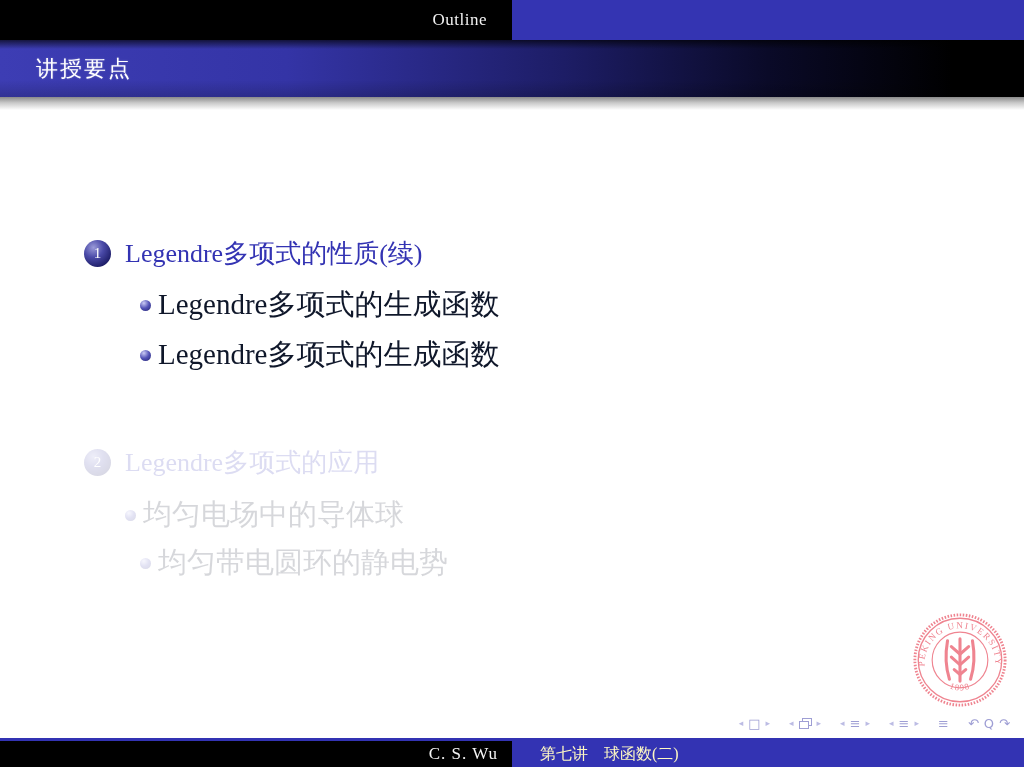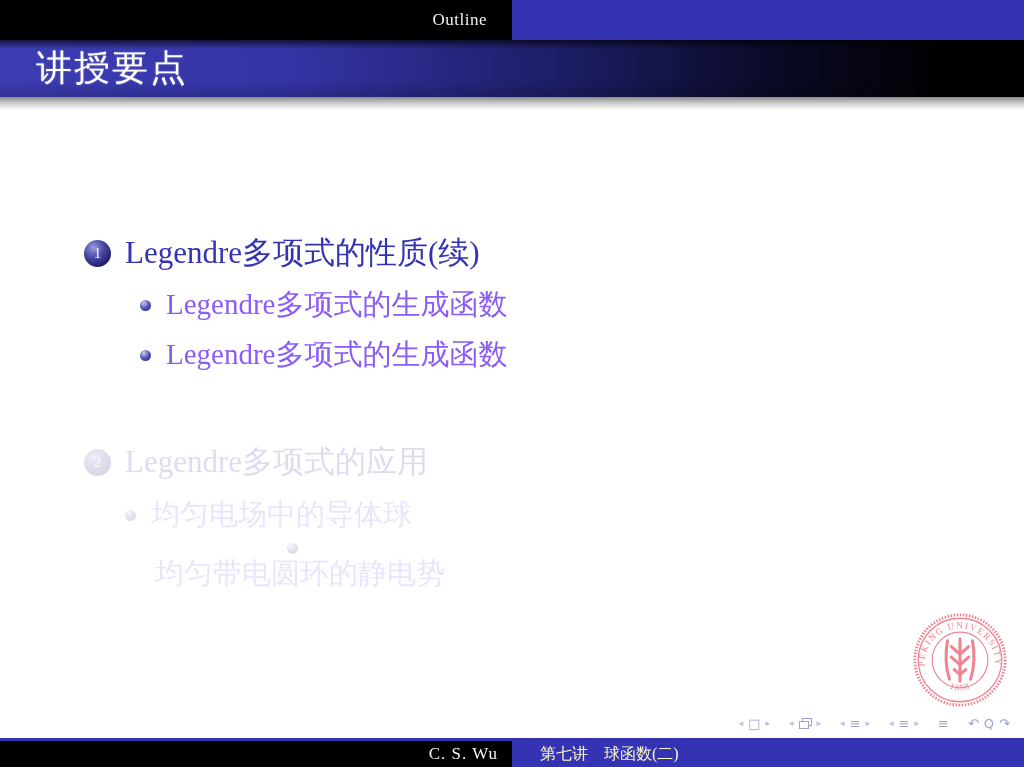--- a/index.html
+++ b/index.html
@@ -18,42 +18,42 @@
   }
   
   .titlebar{
     position:absolute;left:0;top:40px;width:1024px;height:57px;
     background:
       linear-gradient(180deg, rgba(0,0,0,.65) 0px, rgba(0,0,0,0) 9px, rgba(0,0,0,0) 70%, rgba(0,0,0,.18) 100%),
       linear-gradient(90deg,#3d3db4 0%, #3434a6 28%, #1d1d66 55%, #0a0a28 75%, #000000 93%);
     display:flex;align-items:center;
   }
   .titlebar-title{
-    color:#ffffff;font-size:36px;margin-left:36px;letter-spacing:2px;
+    color:#ffffff;font-size:22px;margin-left:36px;letter-spacing:2px;
     text-shadow:0 0 2px rgba(255,255,255,.35);
     text-align:right;
   }
   .title-shadow{
     position:absolute;left:0;top:97px;width:1024px;height:13px;
     background:linear-gradient(180deg,#8a8a8a 0%,#c9c9c9 45%,#ffffff 100%);
   }
   
   .row{position:absolute;display:flex;align-items:center;height:40px;}
   .ball{
     width:27px;height:27px;border-radius:50%;flex:0 0 27px;
     background:radial-gradient(circle at 35% 28%, #9a9ad8 0%, #4a4aa8 38%, #1c1c66 78%, #10103d 100%);
     color:#ffffff;display:flex;align-items:center;justify-content:center;
     font-size:15px;
   }
-  .h-title{margin-left:14px;font-size:31px;color:#3333b3;white-space:nowrap;}
+  .h-title{margin-left:14px;font-size:26px;color:#3333b3;white-space:nowrap;}
   .dot{
     width:11px;height:11px;border-radius:50%;flex:0 0 11px;
     background:radial-gradient(circle at 35% 28%, #ccccf4 0%, #5555b8 48%, #202070 100%);
   }
-  .s-title{margin-left:15px;font-size:29px;color:#8b5cf6;white-space:nowrap;}
+  .s-title{margin-left:7px;font-size:29px;color:#0f172a;white-space:nowrap;}
   .faded{opacity:0.17;}
   
   .seal{position:absolute;left:912px;top:612px;width:96px;height:96px;}
   
   .navbar{
     position:absolute;right:14px;top:714px;height:18px;
     display:flex;align-items:center;gap:19px;
     color:#9e9ed4;font-family:"DejaVu Sans","Liberation Sans",sans-serif;
   }
   .navg{display:flex;align-items:center;gap:5px;}
@@ -112,21 +112,21 @@
     <div class="row" style="left:84px;top:442px;">
       <span class="ball">
         <span>2</span>
       </span>
       <span class="h-title">Legendre多项式的应用</span>
     </div>
     <div class="row" style="left:125px;top:495px;justify-content:center;">
       <span class="dot"></span>
       <span class="s-title">均匀电场中的导体球</span>
     </div>
-    <div class="row" style="left:140px;top:543px;flex-direction:column;">
+    <div class="row" style="left:140px;top:543px;">
       <span class="dot"></span>
       <span class="s-title">均匀带电圆环的静电势</span>
     </div>
   </div>
 
   <div class="seal">
     <svg width="96" height="96" viewBox="0 0 100 100">
       <g stroke="#ef8490" fill="none">
         <circle cx="50" cy="50" r="47" stroke-width="3" stroke-dasharray="1.6 1.6"></circle>
         <circle cx="50" cy="50" r="43.5" stroke-width="1.4"></circle>

